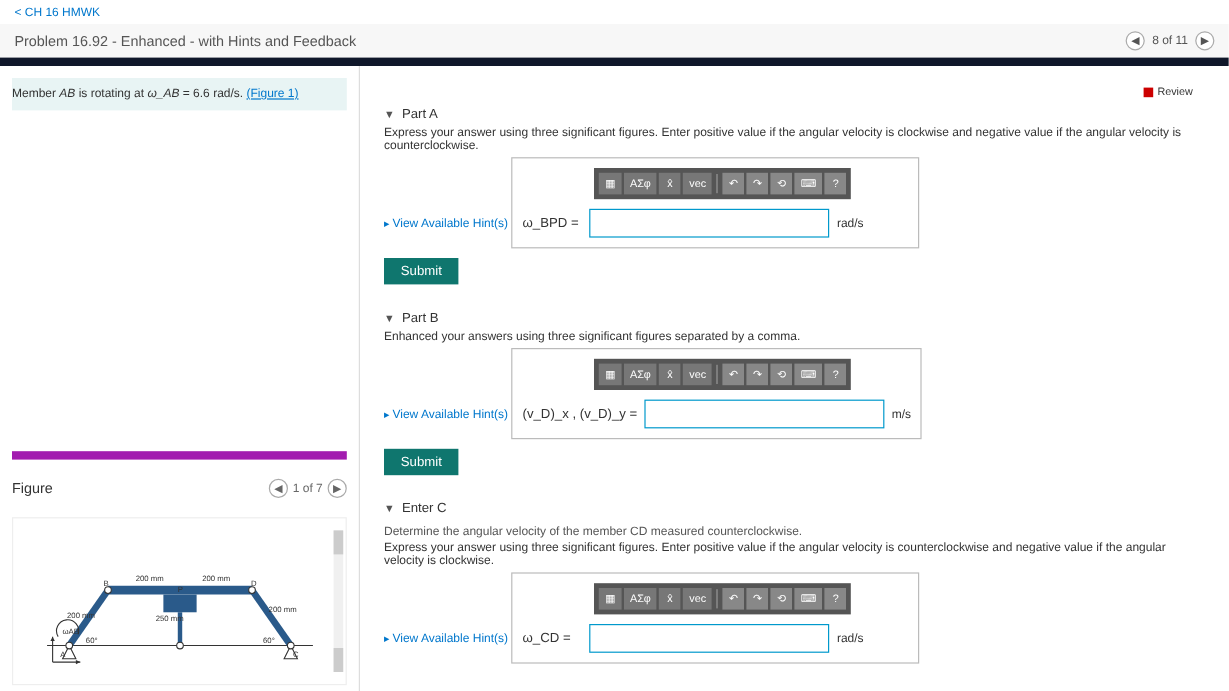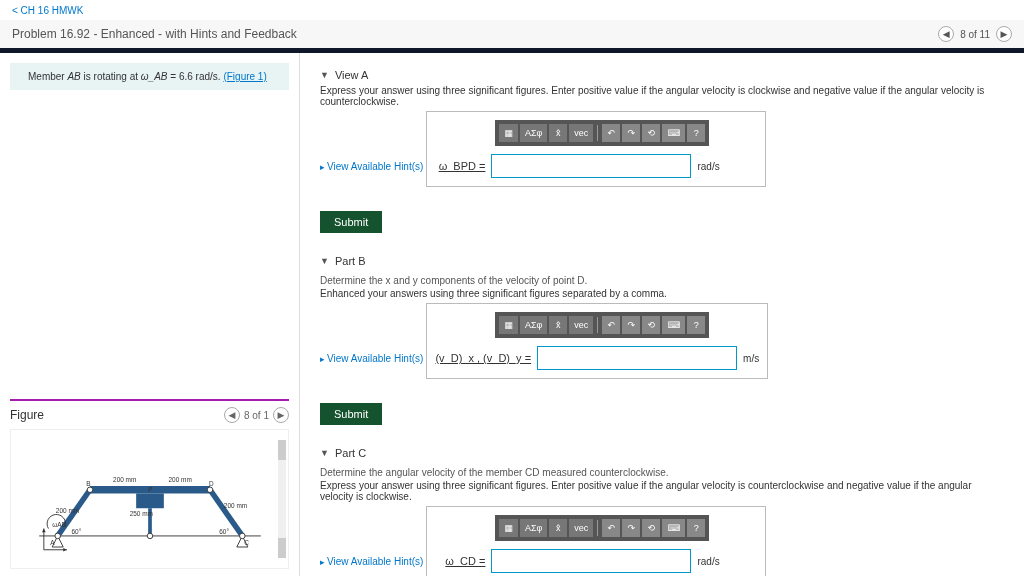--- a/index.html
+++ b/index.html
@@ -1,32 +1,32 @@
 <!DOCTYPE html>
 <html><head>
 <meta charset="utf-8">
 <style>
   * { box-sizing: border-box; margin: 0; padding: 0; }
   body { font-family: Arial, sans-serif; font-size: 11px; color: #333; background: #fff; }
   .top-header { padding: 4px 12px; }
   .course-link { color: #0077cc; font-weight: normal; font-size: 10px; }
-  .problem-bar { display: flex; justify-content: space-between; align-items: center; padding: 6px 12px; border-bottom: 5px solid #0f172a; background: #f7f7f7; }
+  .problem-bar { display: flex; justify-content: space-between; align-items: center; padding: 6px 12px; border-bottom: 7px solid #0f172a; background: #f7f7f7; }
   .problem-title { font-size: 12px; color: #555; }
   .nav-controls { display: flex; align-items: center; gap: 6px; font-size: 10px; color: #555; }
   .nav-btn { width: 16px; height: 16px; border: 1px solid #aaa; border-radius: 50%; display: flex; align-items: center; justify-content: center; cursor: pointer; font-size: 9px; background:#fff; }
   .main { display: flex; height: calc(100vh - 50px); }
   .left-panel { width: 300px; border-right: 1px solid #ddd; position: relative; display:flex; flex-direction:column; }
   .right-panel { flex: 1; padding: 12px 20px; overflow-y: auto; }
   .review-flag { text-align: right; padding: 4px 10px; font-size: 9px; color:#333; }
   .review-flag::before { content:""; display:inline-block; width:8px; height:8px; background:#c00; margin-right:3px; vertical-align:middle; }
-  .statement-box { background: #e8f4f4; padding: 8px 18px; margin: 10px; font-size: 10px; color:#333; }
+  .statement-box { background: #e8f4f4; padding: 8px 0; margin: 10px; font-size: 10px; color:#333; }
   .statement-box .var { font-style: italic; }
   .figure-link { color:#0077cc; text-decoration:underline; cursor:pointer; }
   .figure-section { margin-top:auto; padding: 0 10px 10px; }
-  .figure-header { display:flex; justify-content:space-between; align-items:center; padding:6px 0; border-top:2px solid #a21caf; }
+  .figure-header { display:flex; justify-content:space-between; align-items:center; padding:16px 0; border-top:7px solid #a21caf; }
   .figure-title { font-size:12px; color:#333; }
   .figure-nav { display:flex; align-items:center; gap:4px; font-size:10px; color:#666; }
   .figure-area { height:140px; border:1px solid #eee; position:relative; display:flex; align-items:center; justify-content:center; }
   .scroll-mini { position:absolute; right:2px; top:10px; bottom:10px; width:8px; background:#f0f0f0; }
   .scroll-thumb { position:absolute; left:0; right:0; top:0; height:20px; background:#ccc; }
   .scroll-thumb2 { position:absolute; left:0; right:0; bottom:0; height:20px; background:#ccc; }
 
   
   .truss-svg { width: 240px; height: 120px; }
 
@@ -37,24 +37,24 @@
   .part-prompt { font-size: 10px; color:#555; margin: 4px 0 2px; }
   .part-instr { font-size: 10px; color:#333; margin-bottom: 4px; }
   .hints-link { color:#0077cc; font-size:10px; cursor:pointer; margin-bottom:6px; display:inline-block; }
   .hints-link::before { content:"▸ "; font-size:9px; }
   .answer-box { border:1px solid #bbb; padding:8px; display:inline-block; min-width:340px; background:#fff; }
   .eq-toolbar { background:#555; padding:4px; display:flex; gap:2px; align-items:center; margin-bottom:8px; margin-left:60px; width:fit-content; }
   .tool-btn { background:#777; color:#fff; font-size:9px; padding:2px 5px; cursor:pointer; border:none; min-width:18px; height:18px; display:flex; align-items:center; justify-content:center; }
   .tool-btn.light { background:#888; }
   .tool-sep { width:1px; height:16px; background:#999; margin:0 2px; }
   .answer-row { display:flex; align-items:center; gap:6px; }
-  .answer-label { font-size:11px; color:#333; min-width:50px; text-align:right;text-decoration:underline; }
+  .answer-label { font-size:11px; color:#333; min-width:50px; text-align:left; }
   .answer-input { border:1px solid #0099cc; height:24px; width:200px; padding:2px 4px; font-size:11px; }
   .answer-unit { font-size:10px; color:#333; }
-  .submit-btn { background:#14532d; color:#fff; border:none; padding:5px 14px; font-size:11px; margin-top:24px; cursor:pointer; }
+  .submit-btn { background:#0f766e; color:#fff; border:none; padding:5px 14px; font-size:11px; margin-top:8px; cursor:pointer; }
 </style>
 </head>
 <body>
 
 <div class="top-header">
   <span class="course-link">&lt; CH 16 HMWK</span>
 </div>
 <div class="problem-bar">
   <span class="problem-title">Problem 16.92 - Enhanced - with Hints and Feedback</span>
   <div class="nav-controls">
@@ -68,21 +68,21 @@
   <div class="left-panel">
     <div class="statement-box">
       <span>Member </span><span class="var">AB</span><span> is rotating at </span><span class="var">ω_AB</span><span> = 6.6 rad/s. </span><span class="figure-link">(Figure 1)</span>
     </div>
 
     <div class="figure-section">
       <div class="figure-header">
         <span class="figure-title">Figure</span>
         <div class="figure-nav">
           <span class="nav-btn">◀</span>
-          <span>8 of 1</span>
+          <span>1 of 7</span>
           <span class="nav-btn">▶</span>
         </div>
       </div>
       <div class="figure-area">
         <svg class="truss-svg" viewBox="0 0 260 120">
 
           <line x1="10" y1="100" x2="250" y2="100" stroke="#333" stroke-width="1"></line>
 
           <polygon points="30,100 24,112 36,112" fill="none" stroke="#333"></polygon>
           <polygon points="230,100 224,112 236,112" fill="none" stroke="#333"></polygon>
@@ -126,25 +126,26 @@
         </svg>
         <div class="scroll-mini">
           <div class="scroll-thumb"></div>
           <div class="scroll-thumb2"></div>
         </div>
       </div>
     </div>
   </div>
 
   <div class="right-panel">
+    <div class="review-flag">Review</div>
 
     <div class="part">
       <div class="part-header">
         <span class="caret">▼</span>
-        <span>View A</span>
+        <span>Part A</span>
       </div>
       <div class="part-instr">Express your answer using three significant figures. Enter positive value if the angular velocity is clockwise and negative value if the angular velocity is counterclockwise.</div>
       <span class="hints-link">View Available Hint(s)</span>
       <div class="answer-box">
         <div class="eq-toolbar">
           <button class="tool-btn">▦</button>
           <button class="tool-btn">AΣφ</button>
           <button class="tool-btn">x̂</button>
           <button class="tool-btn">vec</button>
           <span class="tool-sep"></span>
@@ -161,21 +162,20 @@
         </div>
       </div>
       <div><button class="submit-btn">Submit</button></div>
     </div>
 
     <div class="part">
       <div class="part-header">
         <span class="caret">▼</span>
         <span>Part B</span>
       </div>
-      <div class="part-prompt">Determine the x and y components of the velocity of point D.</div>
       <div class="part-instr">Enhanced your answers using three significant figures separated by a comma.</div>
       <span class="hints-link">View Available Hint(s)</span>
       <div class="answer-box">
         <div class="eq-toolbar">
           <button class="tool-btn">▦</button>
           <button class="tool-btn">AΣφ</button>
           <button class="tool-btn">x̂</button>
           <button class="tool-btn">vec</button>
           <span class="tool-sep"></span>
           <button class="tool-btn light">↶</button>
@@ -189,21 +189,21 @@
           <input class="answer-input" type="text" style="">
           <span class="answer-unit">m/s</span>
         </div>
       </div>
       <div><button class="submit-btn">Submit</button></div>
     </div>
 
     <div class="part">
       <div class="part-header">
         <span class="caret">▼</span>
-        <span>Part C</span>
+        <span>Enter C</span>
       </div>
       <div class="part-prompt">Determine the angular velocity of the member CD measured counterclockwise.</div>
       <div class="part-instr">Express your answer using three significant figures. Enter positive value if the angular velocity is counterclockwise and negative value if the angular velocity is clockwise.</div>
       <span class="hints-link">View Available Hint(s)</span>
       <div class="answer-box">
         <div class="eq-toolbar">
           <button class="tool-btn">▦</button>
           <button class="tool-btn">AΣφ</button>
           <button class="tool-btn">x̂</button>
           <button class="tool-btn">vec</button>

